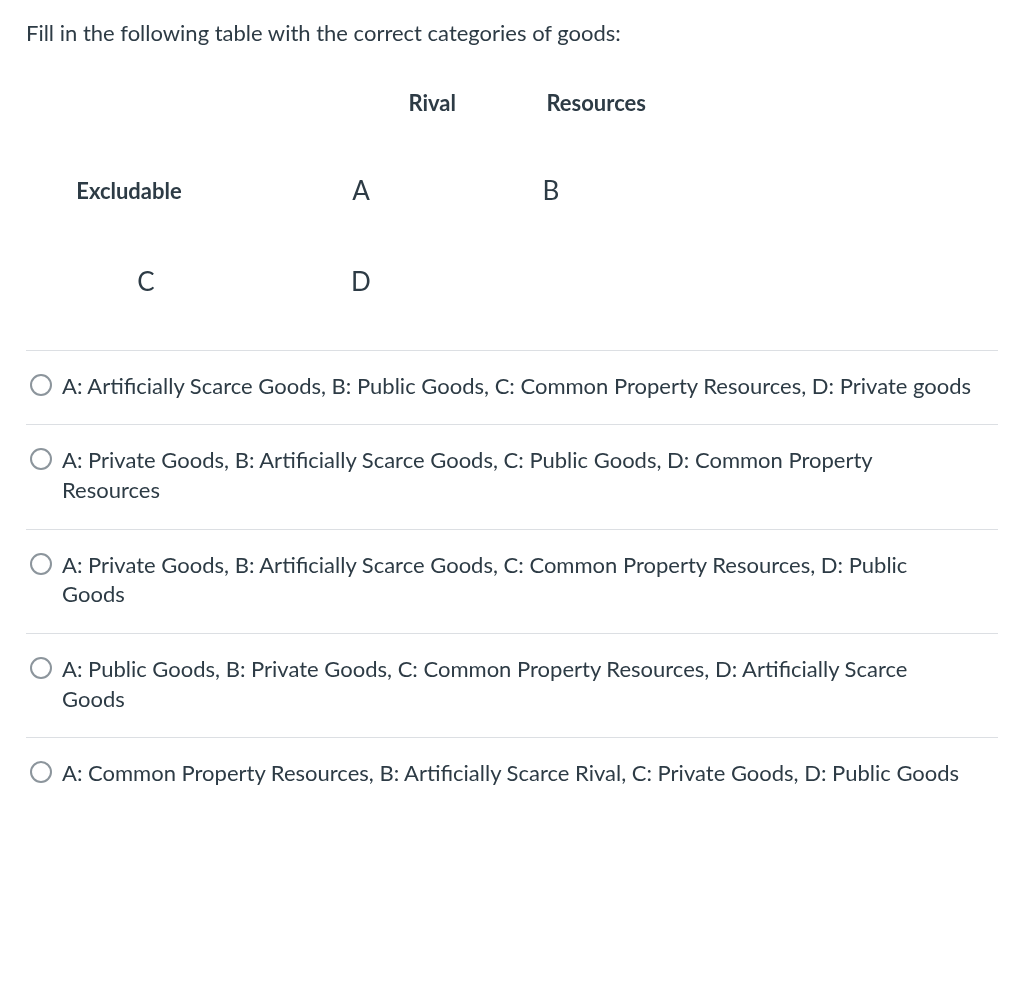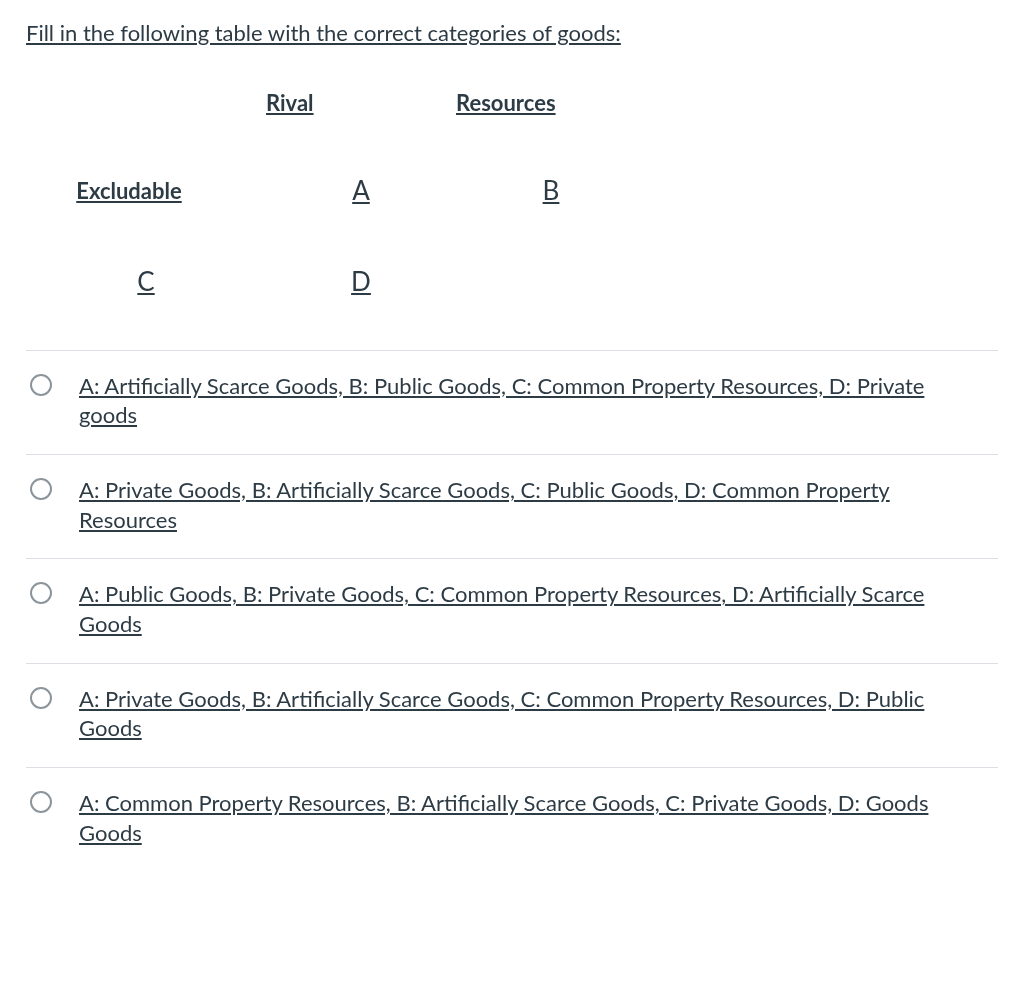--- a/index.html
+++ b/index.html
@@ -6,53 +6,52 @@
     html, body {
       width: 1024px;
       font-family: "Lato", "Helvetica Neue", Arial, sans-serif;
       color: #2d3b45;
       background: #ffffff;
       font-size: 22px;
       line-height: 1.35;
     }
     .container {
       padding: 18px 26px 30px 26px;
-      text-decoration: underline;
     }
     .prompt {
       margin-bottom: 40px;
     }
     .goods-table {
       margin: 0 0 50px 0;
       display: grid;
       grid-template-columns: 240px 190px 190px;
       row-gap: 56px;
       align-items: center;
     }
     .hdr {
       font-weight: 700;
-      text-align: left;
+      text-align: right;
     }
     .rowlabel {
       font-weight: 700;
       text-align: center;
       padding-right: 34px;
     }
     .cell {
       text-align: center;
       font-size: 26px;
       font-weight: 400;
     }
     .answers {
       border-top: 1px solid #dcdfe3;
     }
     .option {
       display: flex;
       align-items: flex-start;
-      gap: 27px;
+      gap: 10px;
       padding: 20px 4px 24px 4px;
       border-bottom: 1px solid #dcdfe3;
       cursor: pointer;
     }
     .option:last-child { border-bottom: none; }
     .radio {
       flex: 0 0 auto;
       width: 22px;
       height: 22px;
       border: 2px solid #8c959c;
@@ -93,28 +92,28 @@
       <span class="option-text">A: Artificially Scarce Goods, B: Public Goods, C: Common Property Resources, D: Private goods</span>
     </label>
 
     <label class="option">
       <span class="radio"></span>
       <span class="option-text">A: Private Goods, B: Artificially Scarce Goods, C: Public Goods, D: Common Property Resources</span>
     </label>
 
     <label class="option">
       <span class="radio"></span>
+      <span class="option-text">A: Private Goods, B: Artificially Scarce Goods, C: Common Property Resources, D: Public Goods</span>
+    </label>
+
+    <label class="option">
+      <span class="radio"></span>
       <span class="option-text">A: Public Goods, B: Private Goods, C: Common Property Resources, D: Artificially Scarce Goods</span>
     </label>
 
     <label class="option">
       <span class="radio"></span>
-      <span class="option-text">A: Private Goods, B: Artificially Scarce Goods, C: Common Property Resources, D: Public Goods</span>
-    </label>
-
-    <label class="option">
-      <span class="radio"></span>
-      <span class="option-text">A: Common Property Resources, B: Artificially Scarce Goods, C: Private Goods, D: Goods Goods</span>
+      <span class="option-text">A: Common Property Resources, B: Artificially Scarce Rival, C: Private Goods, D: Public Goods</span>
     </label>
 
   </div>
 
 </div>
 
 </body></html>

